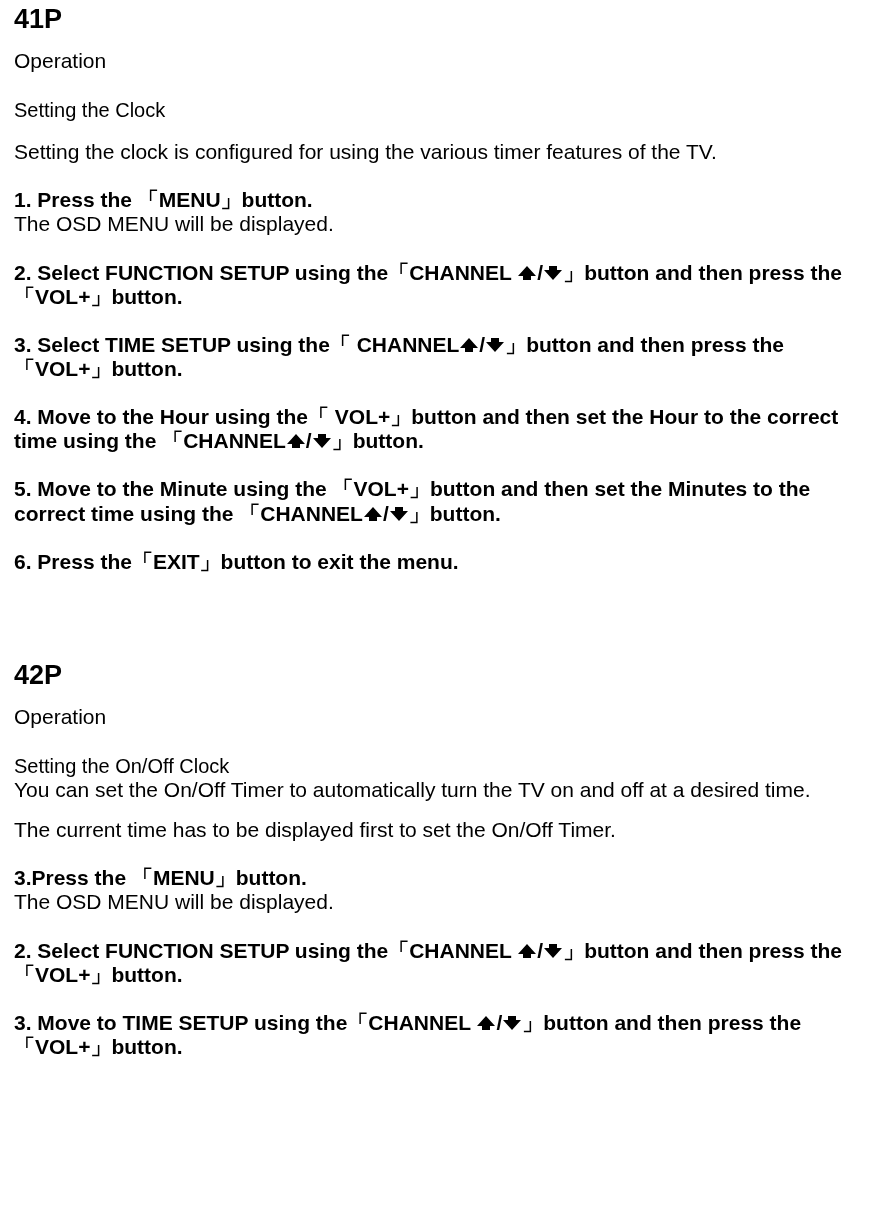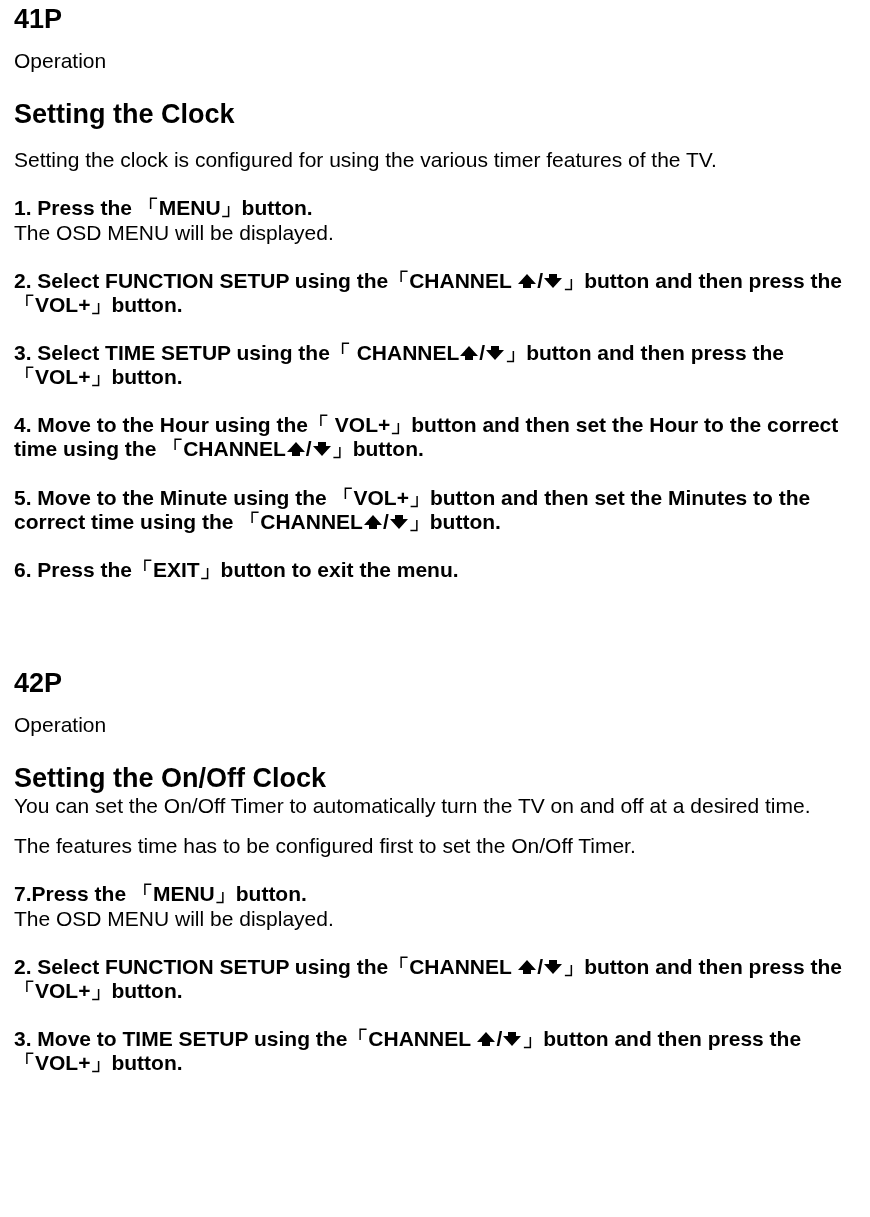--- a/index.html
+++ b/index.html
@@ -9,21 +9,21 @@
       padding: 0 14px;
       width: 870px;
       font-family: Verdana, Geneva, sans-serif;
       color: #000;
       font-size: 21px;
       line-height: 1.15;
       box-sizing: border-box;
     }
     h1.pagenum { font-size: 27px; font-weight: 700; margin: 4px 0 0 0; }
     .section-label { font-size: 21px; margin: 14px 0 26px 0; }
-    h2.heading { font-size: 27px; font-weight: 700; margin: 12px 0 18px 0; }
+    h2.heading { font-size: 20px; font-weight: 400; margin: 12px 0 18px 0; }
     .intro { margin: 12px 0 24px 0; }
     .sub { font-size: 21px; margin: 0 0 24px 0; }
     .step-block { margin: 0 0 24px 0; }
     .step-bold { font-weight: 700; }
     .step-follow { font-weight: 400; }
     .icon { display: inline-block; width: 20px; height: 14px; vertical-align: baseline; }
     .gap-large { height: 58px; }
     .inline { display:inline; }
   </style>
 </head>
@@ -77,24 +77,24 @@
   <div class="step-bold">6. Press the「EXIT」button to exit the menu.</div>
 </div>
 
 <div class="gap-large"></div>
 
 <h1 class="pagenum">42P</h1>
 <div class="section-label">Operation</div>
 
 <h2 class="heading" style="margin-bottom:0;">Setting the On/Off Clock</h2>
 <div class="sub" style="margin-bottom:16px;">You can set the On/Off Timer to automatically turn the TV on and off at a desired time.</div>
-<div class="sub">The features time has to be configured first to set the On/Off Timer.</div>
+<div class="sub">The current time has to be displayed first to set the On/Off Timer.</div>
 
 <div class="step-block">
-  <div class="step-bold">7.Press the 「MENU」button.</div>
+  <div class="step-bold">3.Press the 「MENU」button.</div>
   <div class="step-follow">The OSD MENU will be displayed.</div>
 </div>
 
 <div class="step-block">
   <div class="step-bold">2. Select FUNCTION SETUP using the「CHANNEL <svg class="icon" viewBox="0 0 20 14">
         <polygon points="10,0 19,10 14,10 14,14 6,14 6,10 1,10" fill="#000"></polygon>
       </svg>/<svg class="icon" viewBox="0 0 20 14">
         <polygon points="10,14 19,4 14,4 14,0 6,0 6,4 1,4" fill="#000"></polygon>
       </svg>」button and then press the 「VOL+」button.</div>
 </div>

